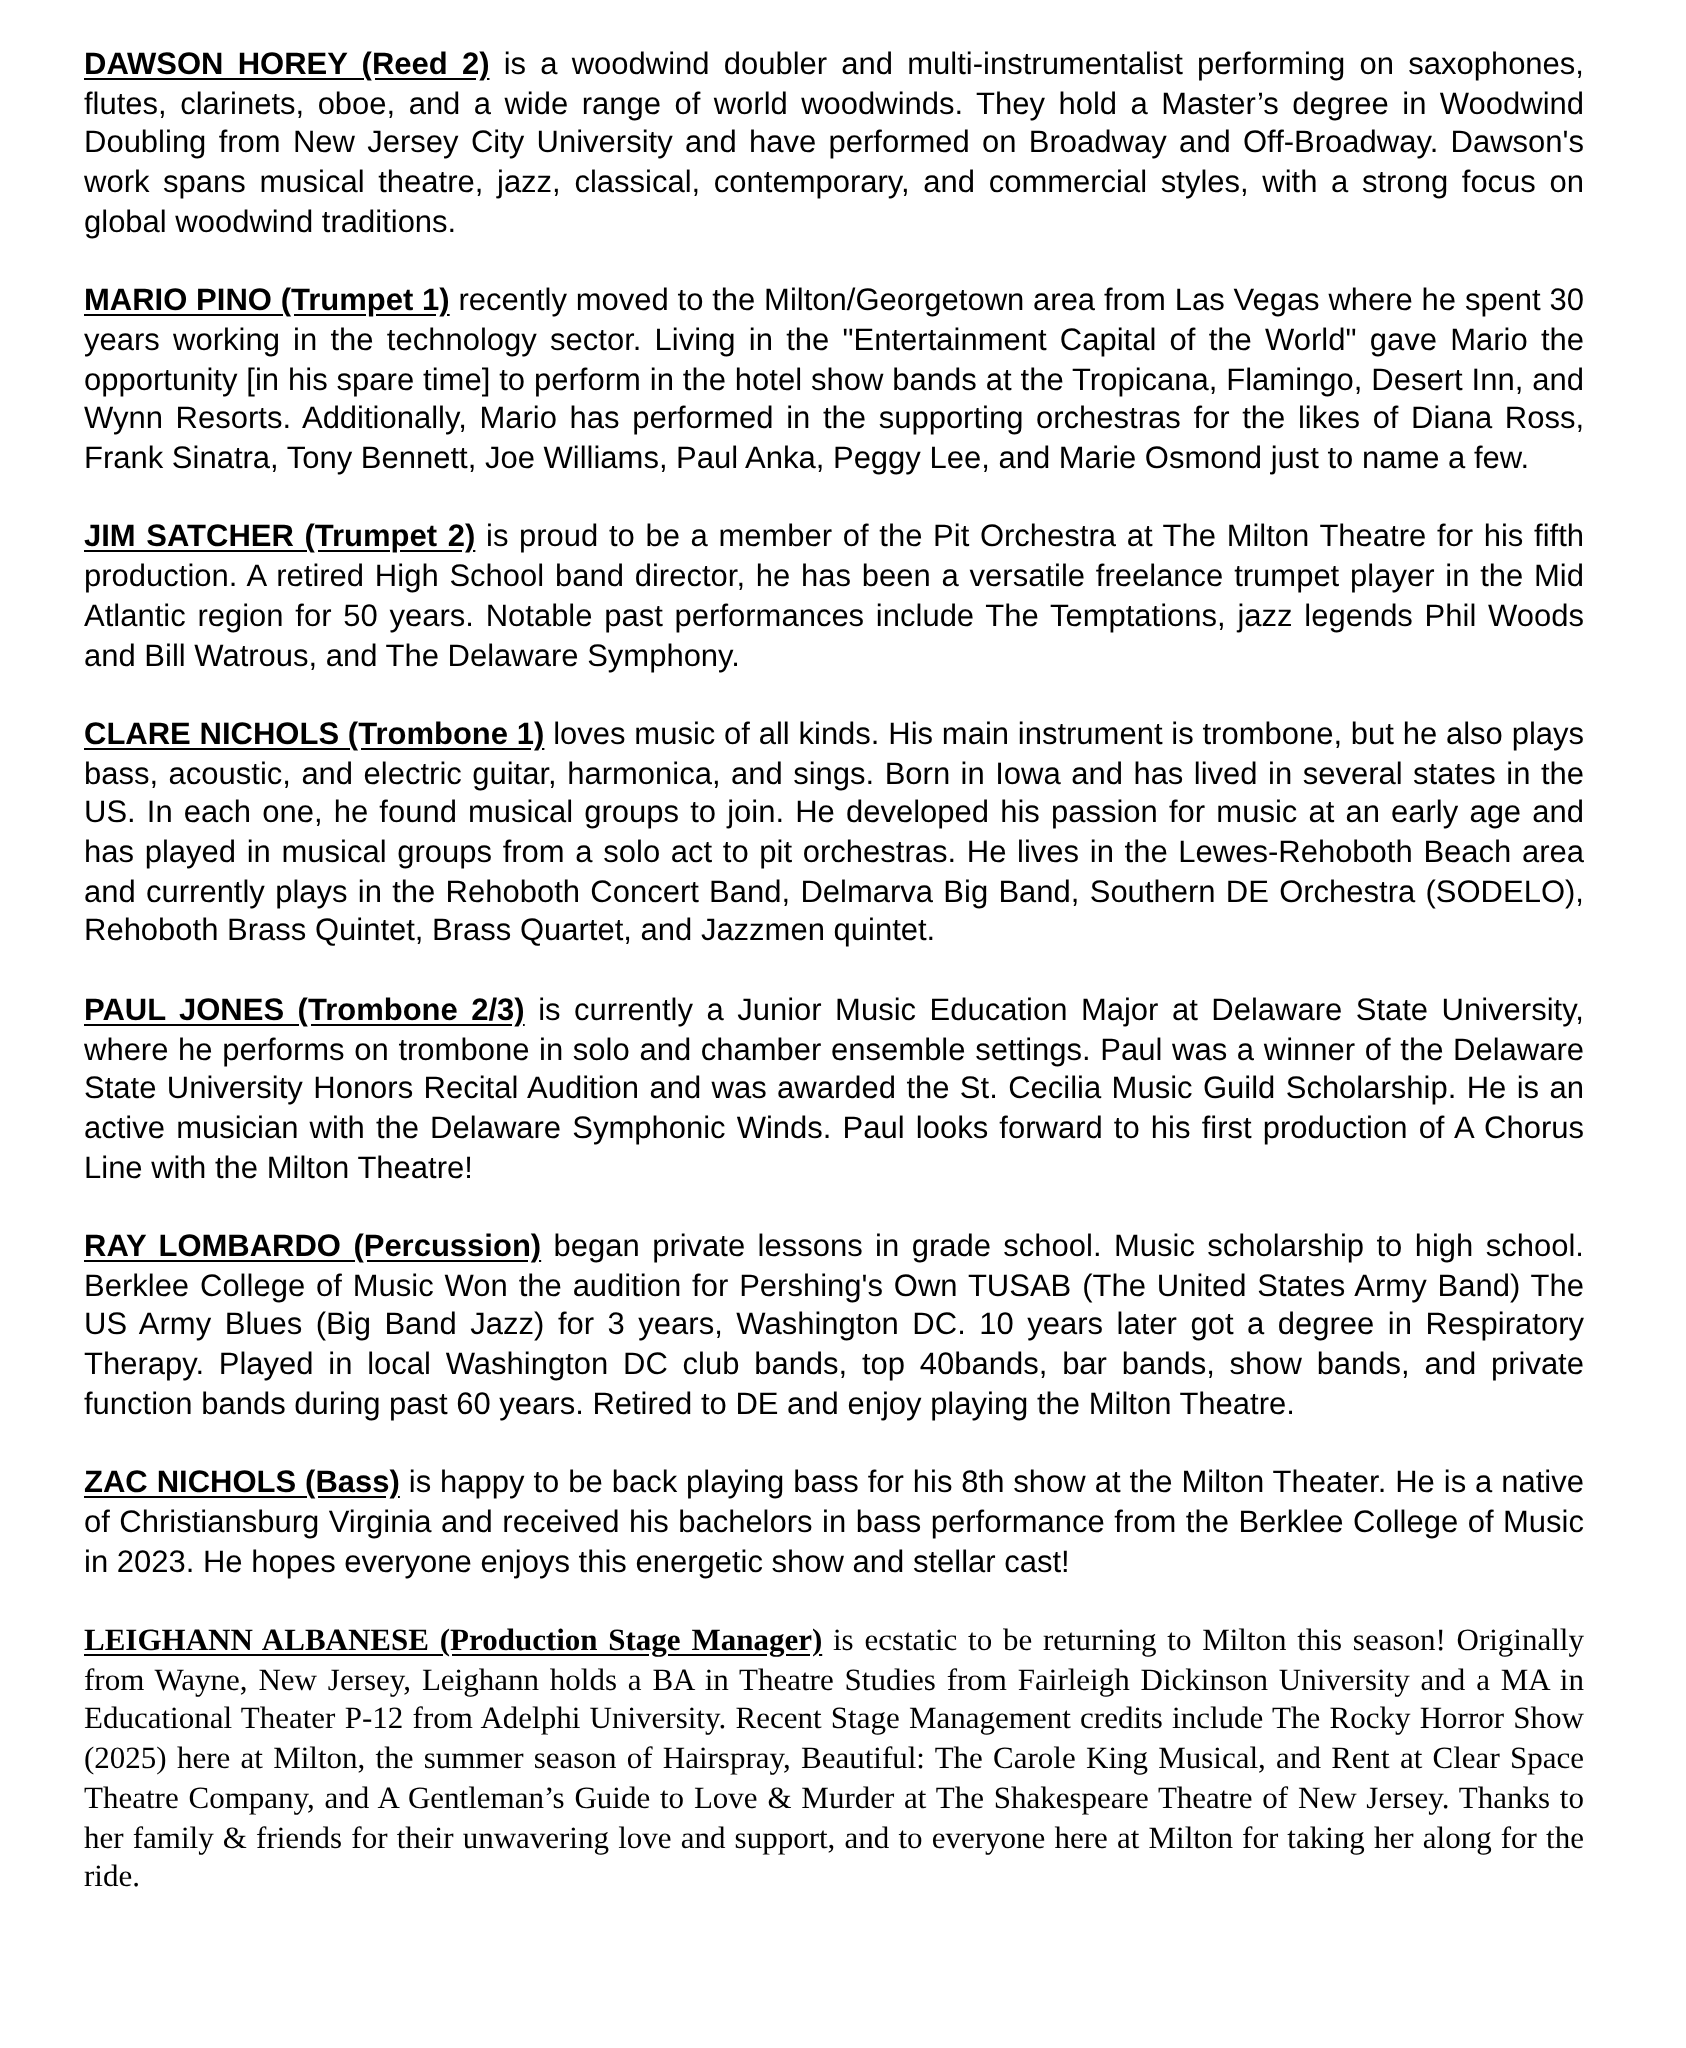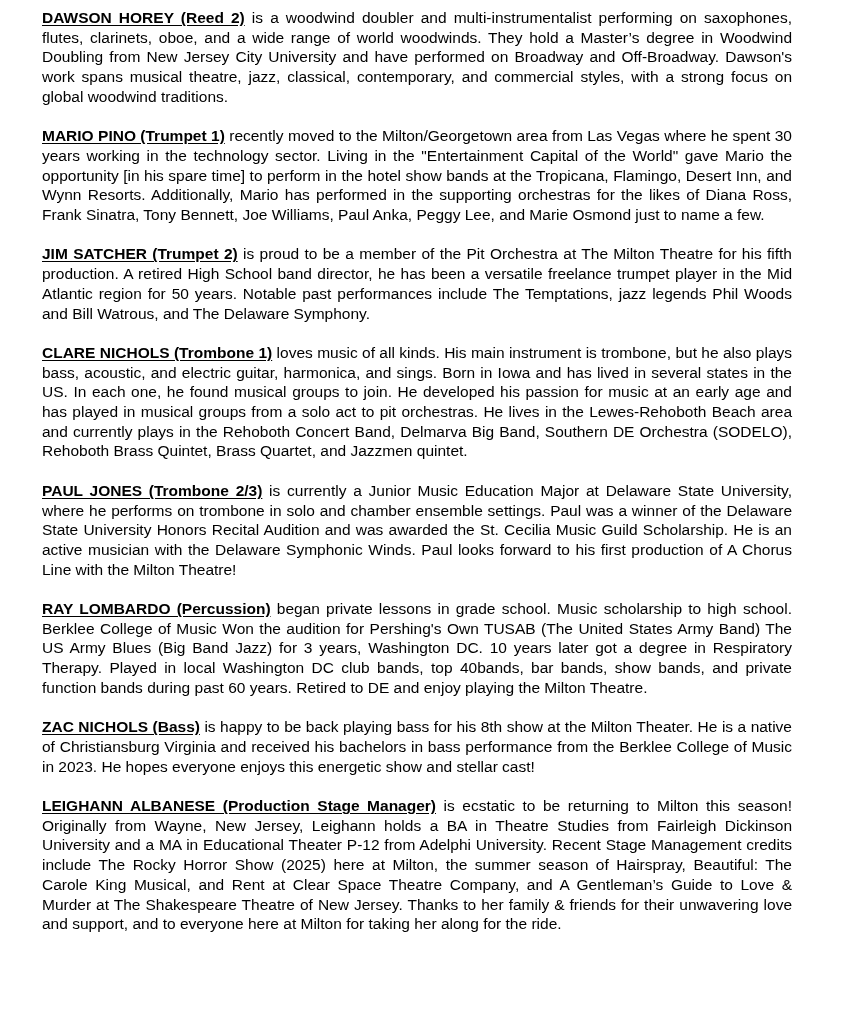--- a/index.html
+++ b/index.html
@@ -7,32 +7,33 @@
     padding: 0;
     background: #ffffff;
   }
   .page {
     position: relative;
     width: 843px;
     height: 1024px;
     box-sizing: border-box;
     background: #ffffff;
     color: #000000;
-    padding: 8px 51px 0 42px;
+    padding: 23px 51px 0 42px;
     font-family: "Liberation Sans", "DejaVu Sans", sans-serif;
     font-size: 15.5px;
     line-height: 19.7px;
     text-align: justify;
     overflow: hidden;
   }
   .bio {
     margin: 0 0 19.7px 0;
   }
   .bio:last-child {
     margin-bottom: 16px;
+    font-family: Liberation Serif, serif;
   }
   .bio-header {
     font-weight: bold;
     text-decoration: underline;
     text-underline-offset: 2px;
   }
   .bio-body {
     font-weight: normal;
   }
 </style>

